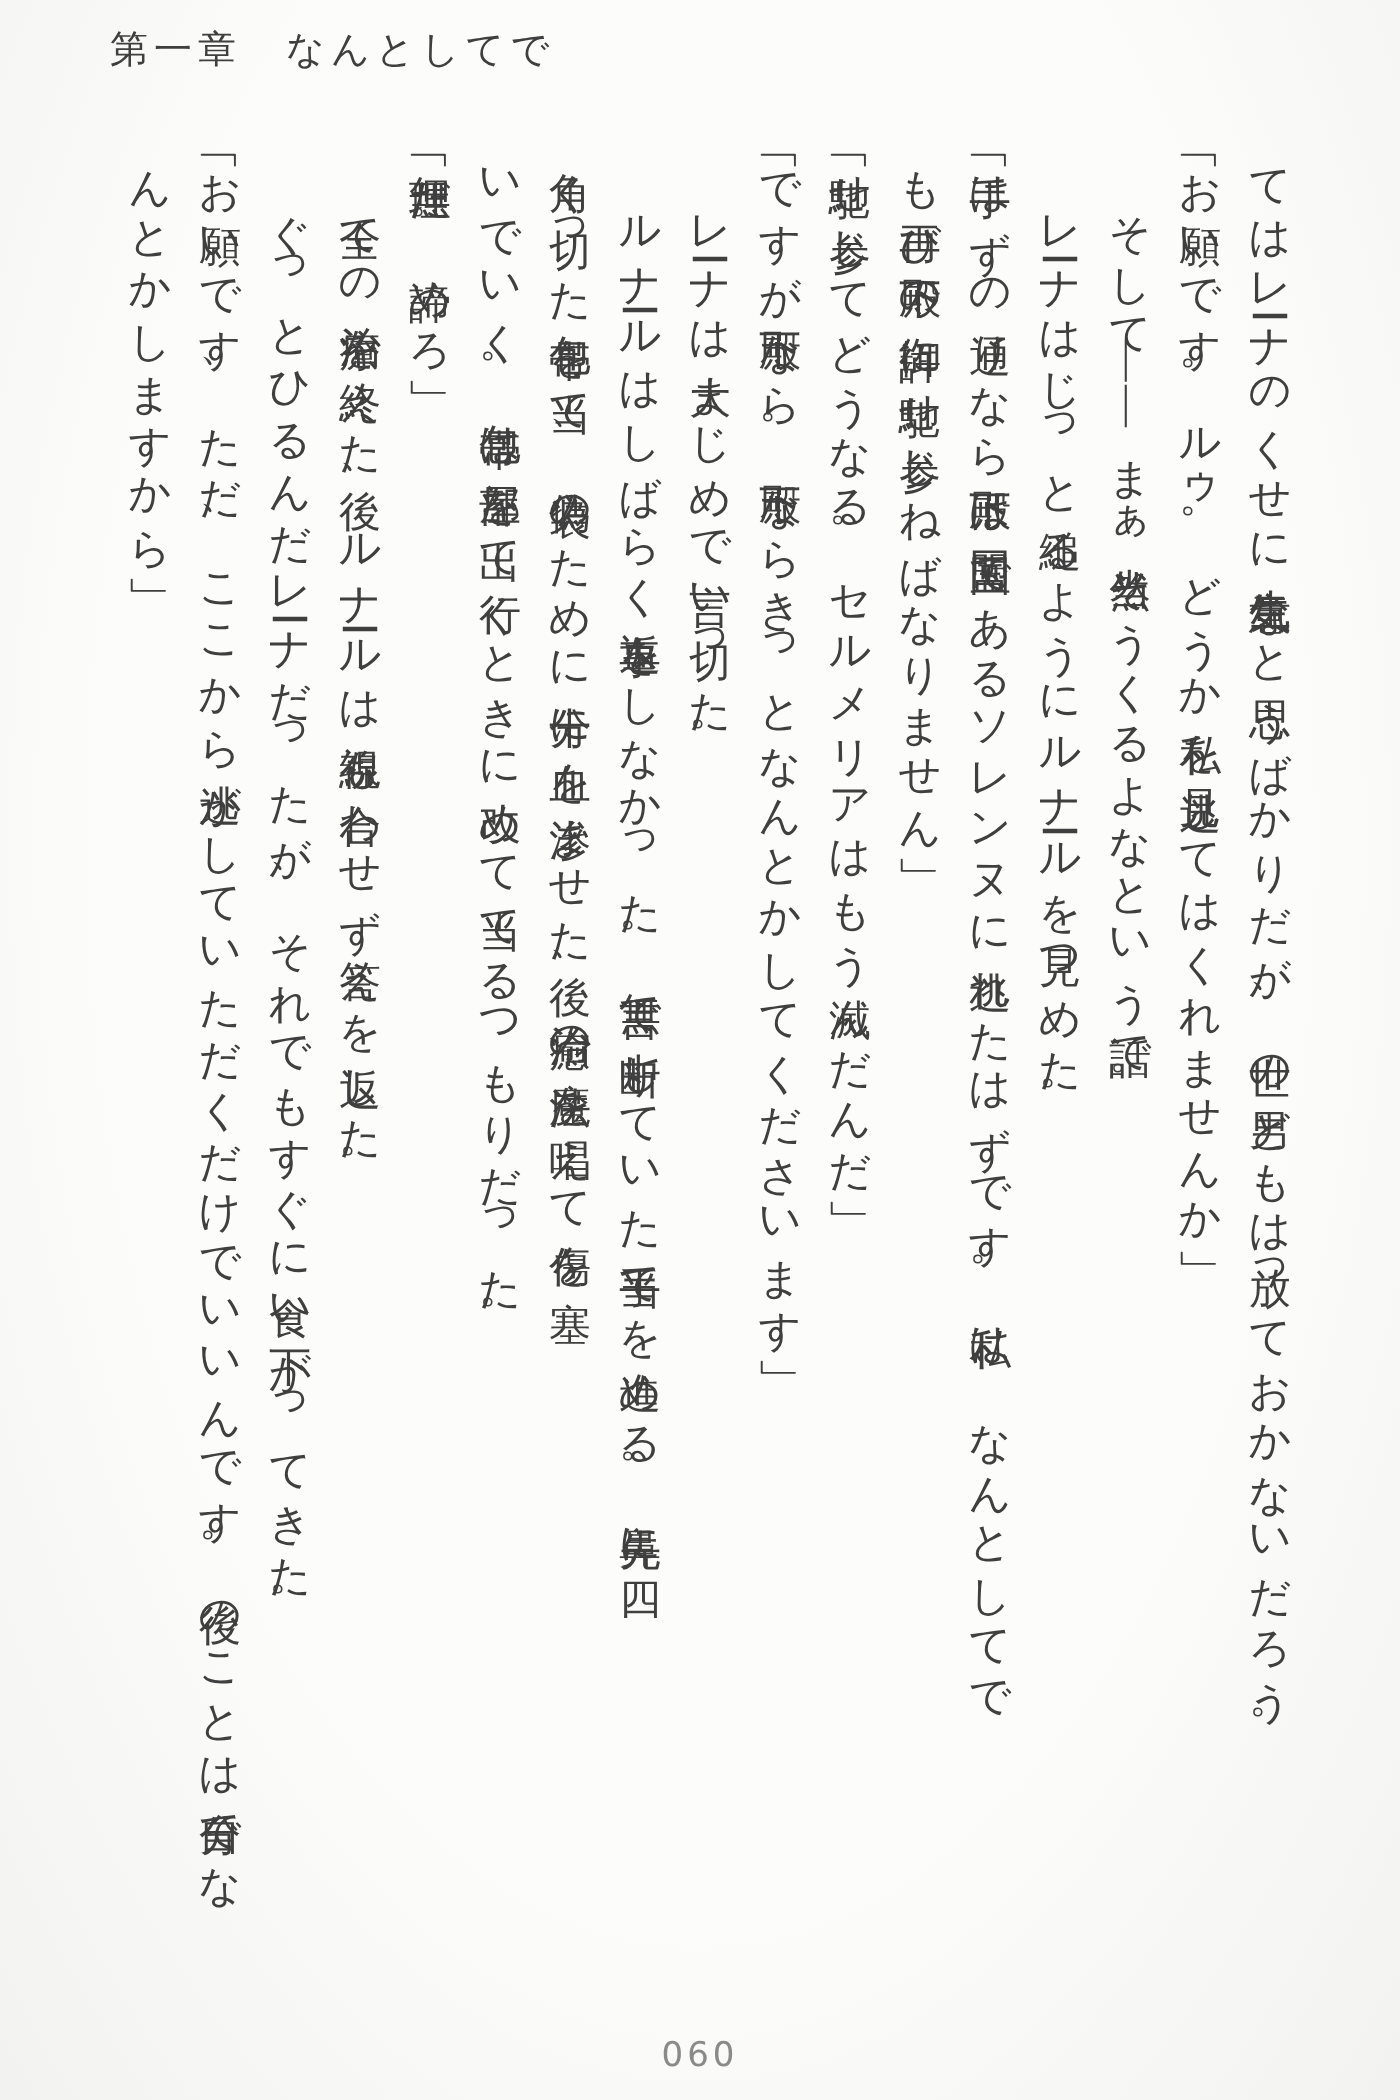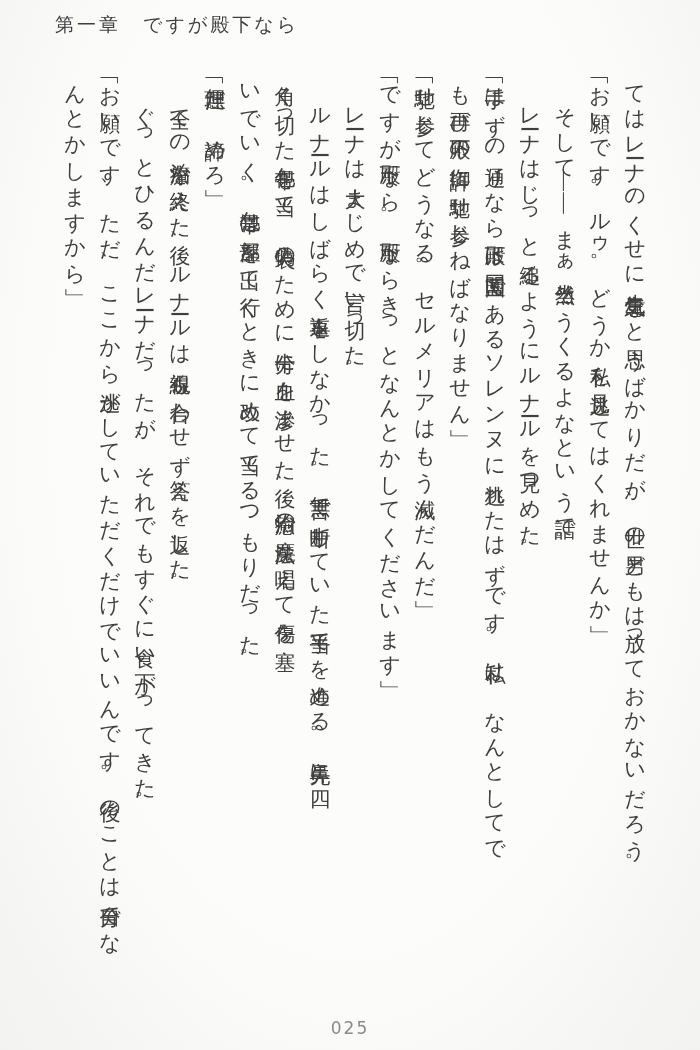--- a/index.html
+++ b/index.html
@@ -56,21 +56,21 @@
     font-size: 17px;
     letter-spacing: 2px;
     color: var(--page_number);
   }
 </style>
 </head>
 <body>
 
 <div class="page">
 
-  <div class="running-head">第一章　ですが殿下なら</div>
+  <div class="running-head">第一章　なんとしてで</div>
 
   <div class="text-block">
     <div class="text-column">てはレーナのくせに生意気なと思うばかりだが、世の男どもは放っておかないだろう。</div>
     <div class="text-column">「お願いです。ルゥ。どうか私を見逃してはくれませんか」</div>
     <div class="text-column">　そして――まぁ当然そうくるよなという話で。</div>
     <div class="text-column">　レーナはじっと縋るようにルナールを見つめた。</div>
     <div class="text-column">「手はずの通りなら殿下は同盟国であるソレンヌに逃れたはずです。私は、なんとしてで</div>
     <div class="text-column">も再び殿下の御許に馳せ参じねばなりません」</div>
     <div class="text-column">「馳せ参じてどうなる。セルメリアはもう滅んだんだ」</div>
     <div class="text-column">「ですが殿下なら。殿下ならきっとなんとかしてくださいます」</div>
@@ -78,15 +78,15 @@
     <div class="text-column">　ルナールはしばらく返事をしなかった。無言で中断していた手当てを進める。鼻先に四</div>
     <div class="text-column">角く切った包帯を当て、偽装のために十分に血を滲ませた後、治癒の魔法を唱えて傷を塞</div>
     <div class="text-column">いでいく。包帯は部屋を出て行くときに改めて当てるつもりだった。</div>
     <div class="text-column">「無理だ。諦めろ」</div>
     <div class="text-column">　全ての治療を終えた後、ルナールは視線も合わせず答えを返した。</div>
     <div class="text-column">　ぐっとひるんだレーナだったが、それでもすぐに食い下がってきた。</div>
     <div class="text-column">「お願いです、ただ、ここから逃がしていただくだけでいいんです。後のことは自分でな</div>
     <div class="text-column">んとかしますから」</div>
   </div>
 
-  <div class="page-number">025</div>
+  <div class="page-number">060</div>
 
 </div>
 
 </body></html>

